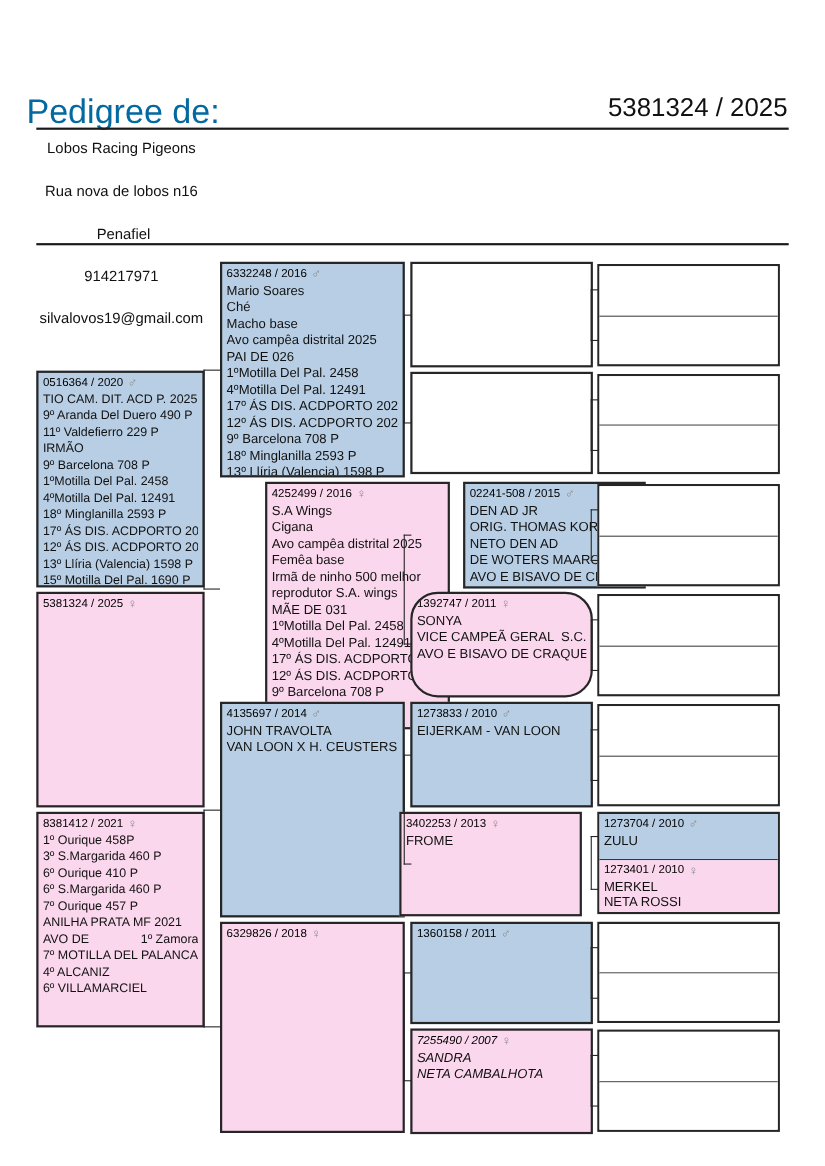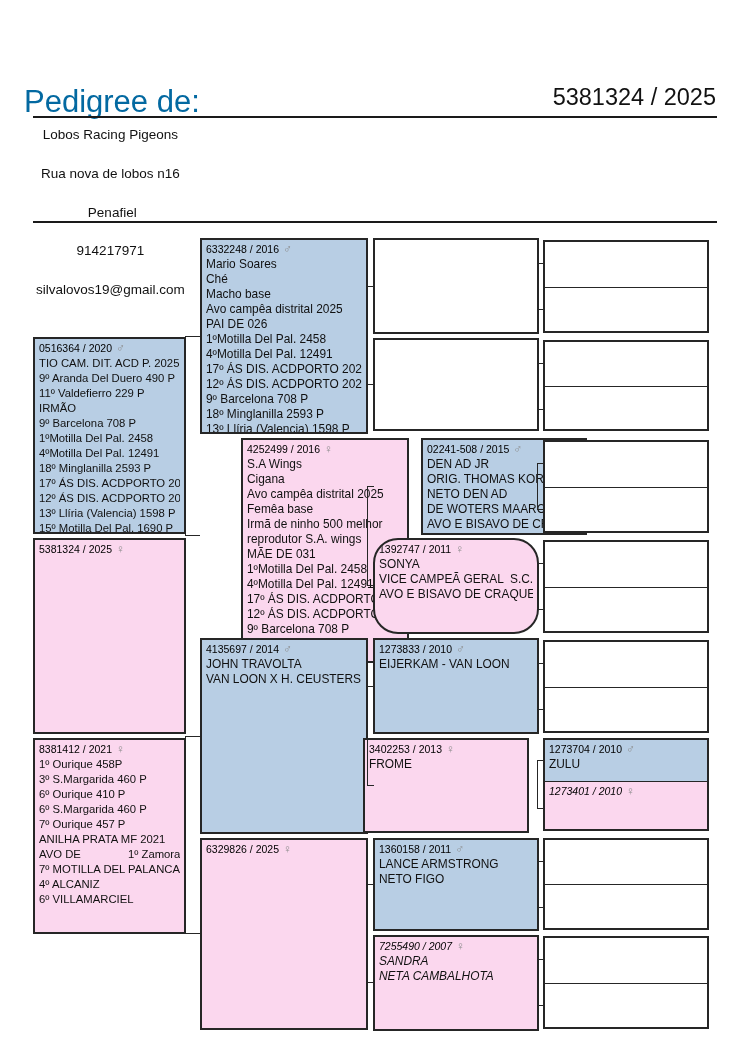--- a/index.html
+++ b/index.html
@@ -135,21 +135,21 @@
     <span class="sex">♂</span>
   </div>
   <div class="lines">
       <div class="line">JOHN TRAVOLTA</div>
       <div class="line">VAN LOON X H. CEUSTERS</div>
     </div>
 </div>
 
 <div class="box" style="left: 200px; top: 838px; width: 168px; height: 192px; background-color: rgb(251, 215, 238);">
   <div class="ringrow">
-    <span class="ring">6329826 / 2025</span>
+    <span class="ring">6329826 / 2018</span>
     <span class="sex">♀</span>
   </div>
 </div>
 
 <div class="box" style="left:373px;top:238px;width:166px;height:96px"></div>
 <div class="box" style="left:373px;top:338px;width:166px;height:93px"></div>
 
 <div class="box" style="left: 373px; top: 438px; width: 166px; height: 97px; background-color: rgb(184, 206, 228); margin-left: 48px;">
   <div class="ringrow">
     <span class="ring">02241-508 / 2015</span>
@@ -194,24 +194,20 @@
   <div class="lines">
       <div class="line">FROME</div>
     </div>
 </div>
 
 <div class="box" style="left: 373px; top: 838px; width: 166px; height: 93px; background-color: rgb(184, 206, 228);">
   <div class="ringrow">
     <span class="ring">1360158 / 2011</span>
     <span class="sex">♂</span>
   </div>
-  <div class="lines">
-      <div class="line">LANCE ARMSTRONG</div>
-      <div class="line">NETO FIGO</div>
-    </div>
 </div>
 
 <div class="box" style="left: 373px; top: 935px; width: 166px; height: 96px; background-color: rgb(251, 215, 238); font-style: italic;">
   <div class="ringrow">
     <span class="ring">7255490 / 2007</span>
     <span class="sex">♀</span>
   </div>
   <div class="lines">
       <div class="line">SANDRA</div>
       <div class="line">NETA CAMBALHOTA</div>
@@ -242,25 +238,29 @@
 <div class="pair" style="left:543px;top:738px;width:166px;height:93px">
   <div class="cell top" style="height: 42px; background-color: rgb(184, 206, 228);">
     <div class="ringrow">
       <span class="ring">1273704 / 2010</span>
       <span class="sex">♂</span>
     </div>
     <div class="lines c4">
         <div class="line">ZULU</div>
       </div>
   </div>
-  <div class="cell" style="height: 47px; background-color: rgb(251, 215, 238); font-style: italic;">
+  <div class="cell" style="height: 47px; background-color: rgb(251, 215, 238);">
     <div class="ringrow">
       <span class="ring">1273401 / 2010</span>
       <span class="sex">♀</span>
     </div>
+    <div class="lines c4">
+        <div class="line">MERKEL</div>
+        <div class="line">NETA ROSSI</div>
+      </div>
   </div>
 </div>
 
 <div class="pair" style="left:543px;top:838px;width:166px;height:92px">
   <div class="cell top" style="height:45px"></div>
   <div class="cell" style="height:43px"></div>
 </div>
 <div class="pair" style="left:543px;top:936px;width:166px;height:93px">
   <div class="cell top" style="height:46px"></div>
   <div class="cell" style="height:43px"></div>

